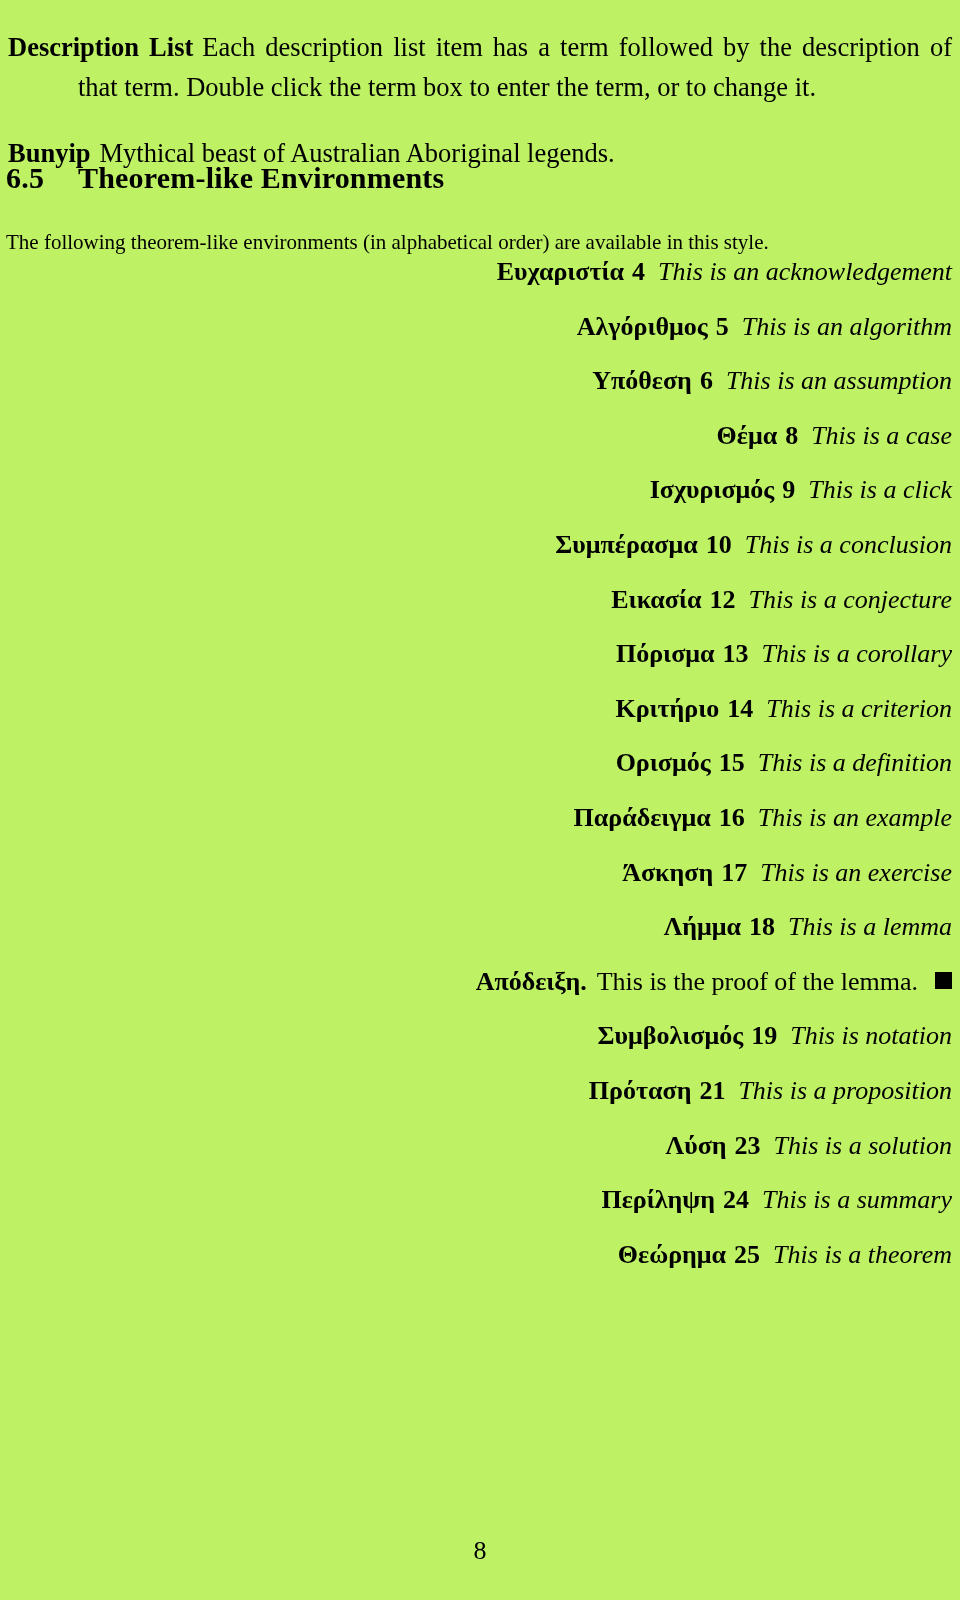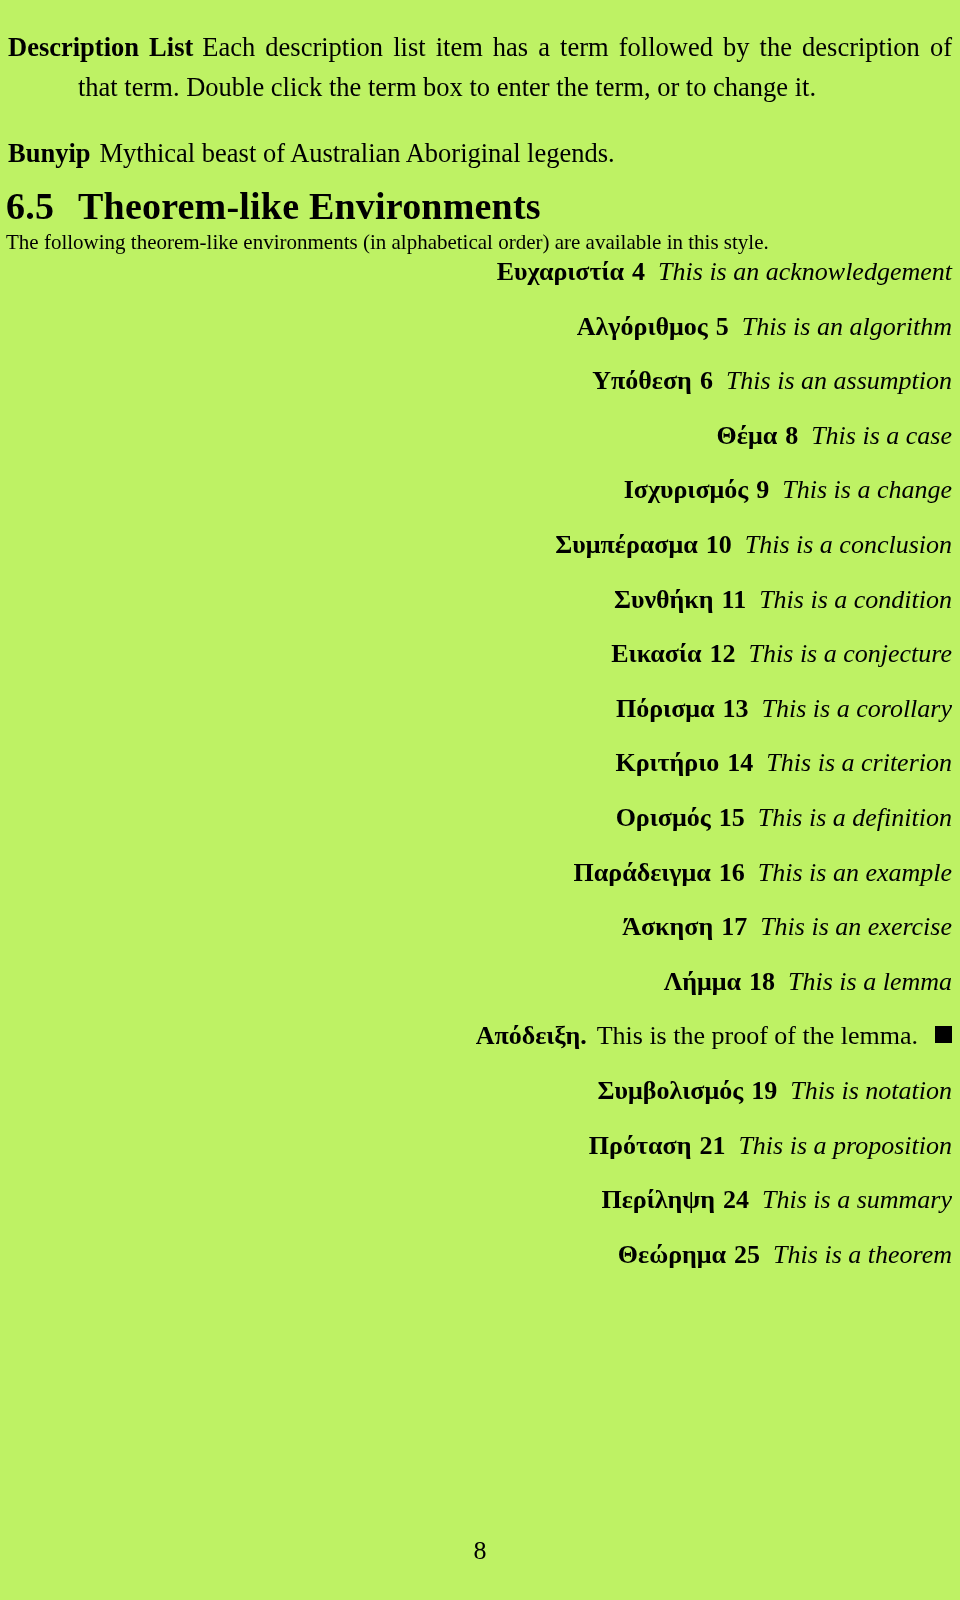--- a/index.html
+++ b/index.html
@@ -48,22 +48,22 @@
   }
   .desc-item.second {
     margin-top: 13px;
   }
   .desc-item.second .body { }
 
   
   .section-heading {
     position: absolute;
     left: 6px;
-    top: 152px;
-    font-size: 38px;
+    top: 136px;
+    font-size: 30px;
     font-weight: bold;
     letter-spacing: 0.2px;
     white-space: nowrap;
   }
   .section-heading .num {
     display: inline-block;
     width: 72px;
   }
 
   .section-intro {
@@ -142,32 +142,32 @@
     <span class="num">6.5</span><span class="title">Theorem-like Environments</span>
   </h2>
 
   <p class="section-intro">The following theorem-like environments (in alphabetical order) are available in this style.</p>
 
   <div class="thm-list">
       <div class="thm-row"><span class="head">Ευχαριστία</span><span class="num">4</span><span class="body">This is an acknowledgement</span></div>
       <div class="thm-row"><span class="head">Αλγόριθμος</span><span class="num">5</span><span class="body">This is an algorithm</span></div>
       <div class="thm-row"><span class="head">Υπόθεση</span><span class="num">6</span><span class="body">This is an assumption</span></div>
       <div class="thm-row"><span class="head">Θέμα</span><span class="num">8</span><span class="body">This is a case</span></div>
-      <div class="thm-row"><span class="head">Ισχυρισμός</span><span class="num">9</span><span class="body">This is a change</span></div>
+      <div class="thm-row"><span class="head">Ισχυρισμός</span><span class="num">9</span><span class="body">This is a click</span></div>
       <div class="thm-row"><span class="head">Συμπέρασμα</span><span class="num">10</span><span class="body">This is a conclusion</span></div>
-      <div class="thm-row"><span class="head">Συνθήκη</span><span class="num">11</span><span class="body">This is a condition</span></div>
       <div class="thm-row"><span class="head">Εικασία</span><span class="num">12</span><span class="body">This is a conjecture</span></div>
       <div class="thm-row"><span class="head">Πόρισμα</span><span class="num">13</span><span class="body">This is a corollary</span></div>
       <div class="thm-row"><span class="head">Κριτήριο</span><span class="num">14</span><span class="body">This is a criterion</span></div>
       <div class="thm-row"><span class="head">Ορισμός</span><span class="num">15</span><span class="body">This is a definition</span></div>
       <div class="thm-row"><span class="head">Παράδειγμα</span><span class="num">16</span><span class="body">This is an example</span></div>
       <div class="thm-row"><span class="head">Άσκηση</span><span class="num">17</span><span class="body">This is an exercise</span></div>
       <div class="thm-row"><span class="head">Λήμμα</span><span class="num">18</span><span class="body">This is a lemma</span></div>
       <div class="thm-row proof"><span class="head">Απόδειξη.</span><span class="body">This is the proof of the lemma.</span><span class="qed"></span></div>
       <div class="thm-row"><span class="head">Συμβολισμός</span><span class="num">19</span><span class="body">This is notation</span></div>
       <div class="thm-row"><span class="head">Πρόταση</span><span class="num">21</span><span class="body">This is a proposition</span></div>
+      <div class="thm-row"><span class="head">Λύση</span><span class="num">23</span><span class="body">This is a solution</span></div>
       <div class="thm-row"><span class="head">Περίληψη</span><span class="num">24</span><span class="body">This is a summary</span></div>
       <div class="thm-row"><span class="head">Θεώρημα</span><span class="num">25</span><span class="body">This is a theorem</span></div>
     </div>
 
   <div class="page-number">8</div>
 
 </div>
 
 </body></html>

